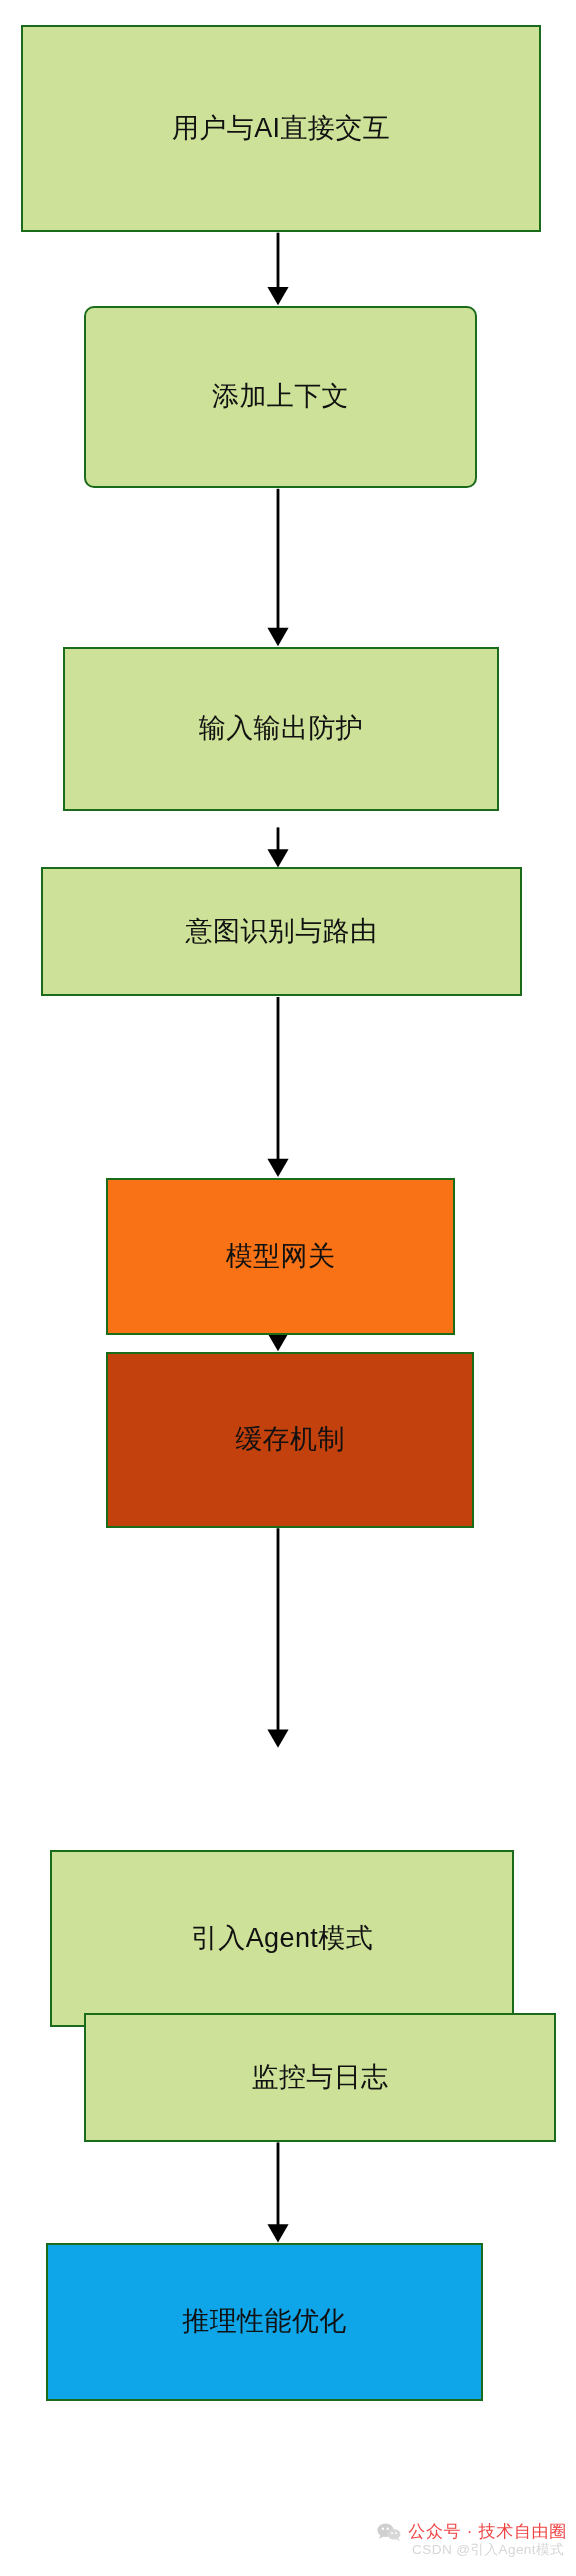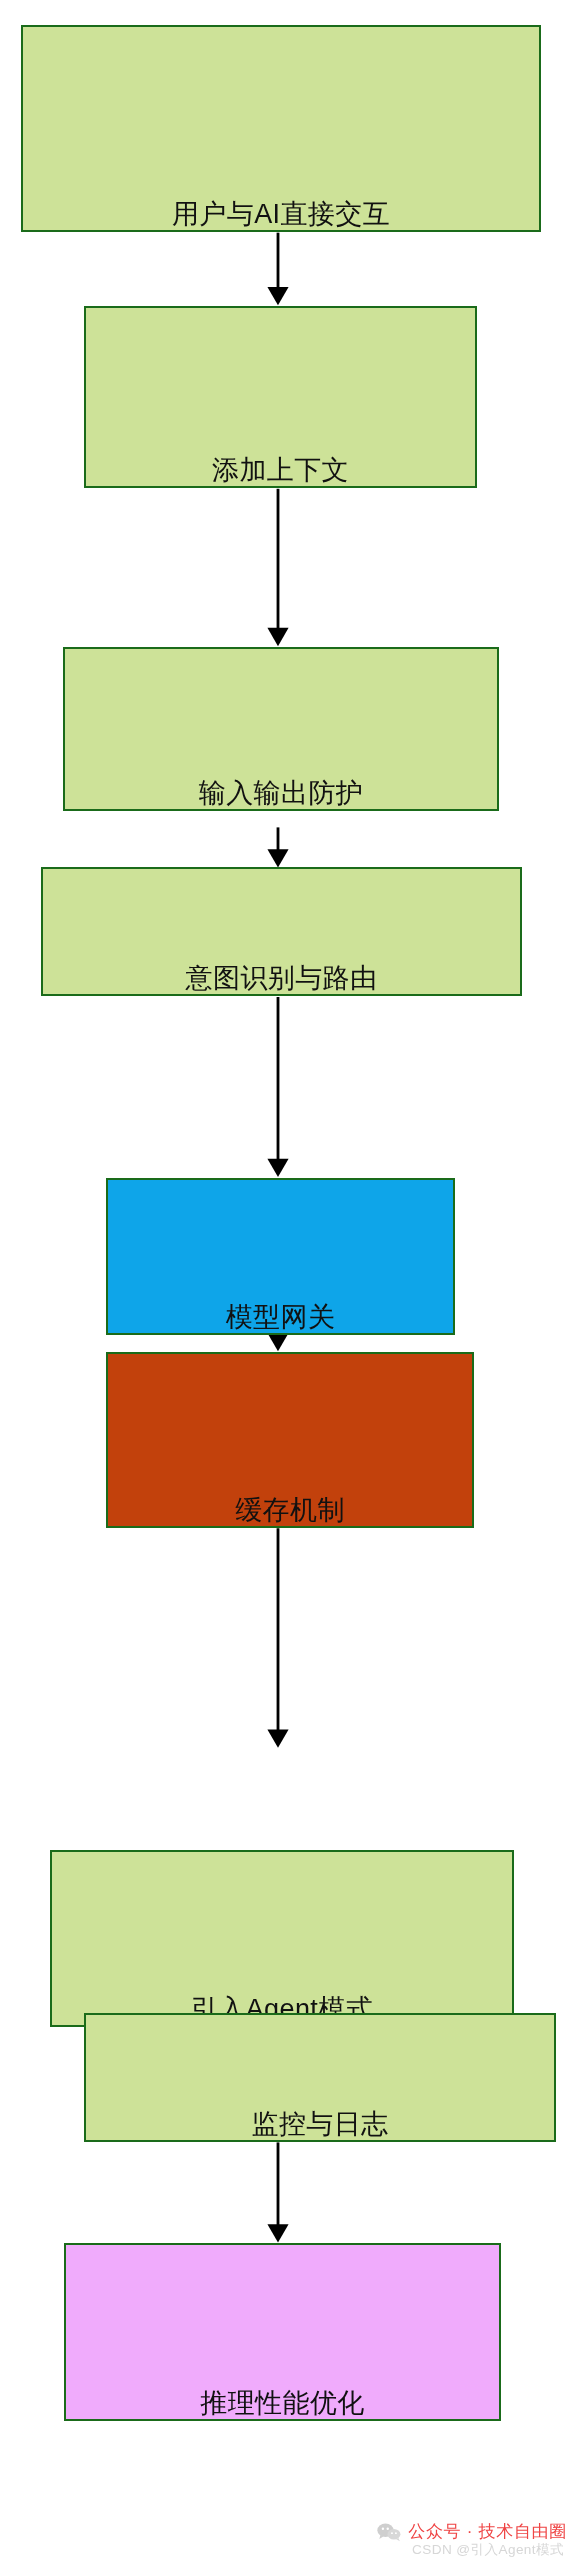--- a/index.html
+++ b/index.html
@@ -16,21 +16,21 @@
     height: 2576px;
     background: #ffffff;
     overflow: hidden;
   }
   .node {
     position: absolute;
     box-sizing: border-box;
     background: #cde298;
     border: 2.1px solid #1a6b1a;
     display: flex;
-    align-items: flex-end;
+    align-items: center;
     justify-content: center;
     text-align: center;
   }
   .node-label {
     color: #111111;
     font-size: 27px;
     line-height: 1.15;
     letter-spacing: 0.4px;
     font-weight: 400;
     white-space: nowrap;
@@ -129,42 +129,42 @@
         <svg width="24" height="101" style="left: -12px;" viewBox="0 0 34 142">
           <line x1="17" y1="0" x2="17" y2="120" stroke="#000000" stroke-width="4"></line>
           <polygon points="2,116 32,116 17,142" fill="#000000"></polygon>
         </svg>
       </div>
     </div>
   <div id="node-layer">
       <div class="node" style="left: 21px; top: 25px; width: 520px; height: 207px; background: rgb(205, 226, 152); border-color: rgb(26, 107, 26);">
         <span class="node-label">用户与AI直接交互</span>
       </div>
-      <div class="node" style="left: 84px; top: 306px; width: 393px; height: 182px; background: rgb(205, 226, 152); border-color: rgb(26, 107, 26);">
+      <div class="node" style="left: 84px; top: 306px; width: 393px; height: 182px; background: rgb(205, 226, 152); border-color: rgb(26, 107, 26); border-radius: 10px;">
         <span class="node-label">添加上下文</span>
       </div>
       <div class="node" style="left: 63px; top: 647px; width: 436px; height: 164px; background: rgb(205, 226, 152); border-color: rgb(26, 107, 26);">
         <span class="node-label">输入输出防护</span>
       </div>
       <div class="node" style="left: 41px; top: 867px; width: 481px; height: 129px; background: rgb(205, 226, 152); border-color: rgb(26, 107, 26);">
         <span class="node-label">意图识别与路由</span>
       </div>
-      <div class="node" style="left: 106px; top: 1178px; width: 349px; height: 157px; background: #0ea5e9; border-color: rgb(26, 107, 26);">
+      <div class="node" style="left: 106px; top: 1178px; width: 349px; height: 157px; background: #f97316; border-color: rgb(26, 107, 26);">
         <span class="node-label">模型网关</span>
       </div>
       <div class="node" style="left: 106px; top: 1352px; width: 368px; height: 176px; background: #c2410c; border-color: rgb(26, 107, 26);">
         <span class="node-label">缓存机制</span>
       </div>
       <div class="node" style="left: 50px; top: 1850px; width: 464px; height: 177px; background: rgb(205, 226, 152); border-color: rgb(26, 107, 26);">
         <span class="node-label">引入Agent模式</span>
       </div>
       <div class="node" style="left: 84px; top: 2013px; width: 472px; height: 129px; background: rgb(205, 226, 152); border-color: rgb(26, 107, 26);">
         <span class="node-label">监控与日志</span>
       </div>
-      <div class="node" style="left: 64px; top: 2243px; width: 437px; height: 178px; background: #f0abfc; border-color: rgb(26, 107, 26);">
+      <div class="node" style="left: 46px; top: 2243px; width: 437px; height: 158px; background: #0ea5e9; border-color: rgb(26, 107, 26);">
         <span class="node-label">推理性能优化</span>
       </div>
     </div>
 
   <div class="watermark">
     <span class="wm-icon">
       <svg width="24" height="20" viewBox="0 0 34 28" aria-hidden="true">
         <ellipse cx="12" cy="11.5" rx="11.5" ry="9.5" fill="#cfcfcf"></ellipse>
         <path d="M5 18 L3.2 24 L9 20.4 Z" fill="#cfcfcf"></path>
         <circle cx="8.4" cy="9.4" r="1.7" fill="#ffffff"></circle>

